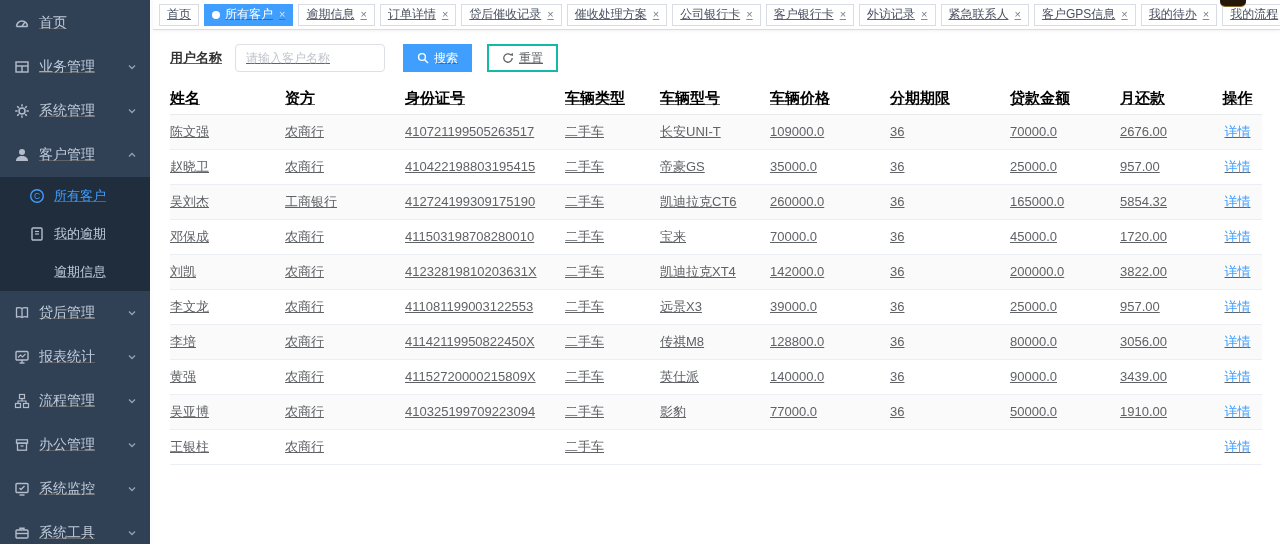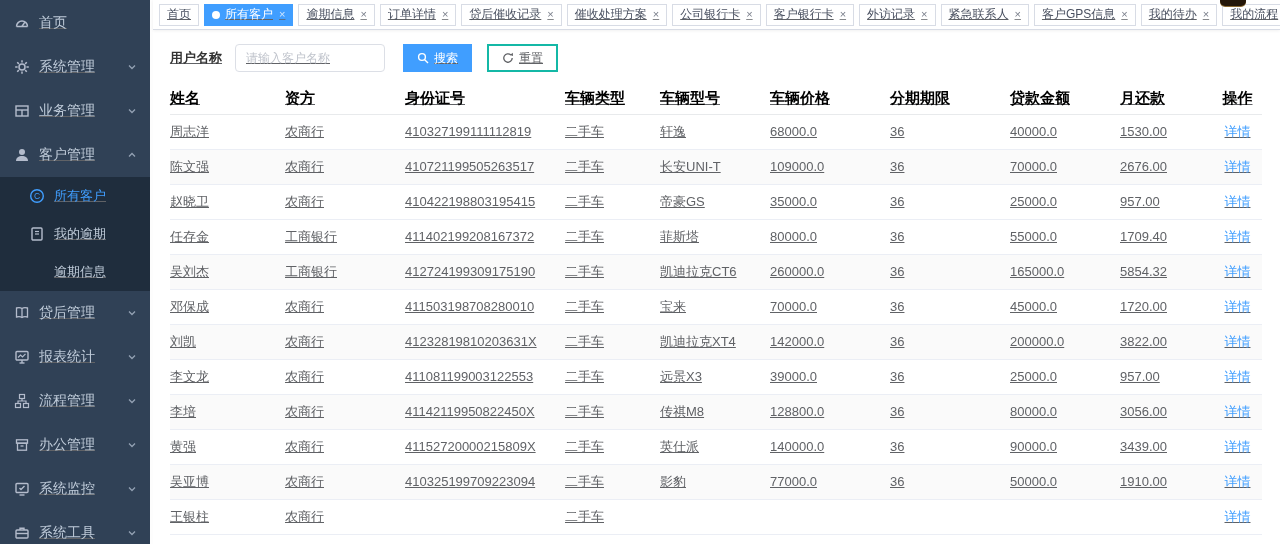--- a/index.html
+++ b/index.html
@@ -87,53 +87,53 @@
   <aside class="sidebar" id="sidebar">
       <div class="menu-item">
         <span class="mi">
           <svg viewBox="0 0 16 16">
             <path d="M2.5 11.5a5.5 5.5 0 1 1 11 0" fill="none" stroke="currentColor" stroke-width="1.5"></path>
             <line x1="8" y1="11.5" x2="10.8" y2="7.2" stroke="currentColor" stroke-width="1.5"></line>
             <line x1="2.5" y1="11.5" x2="13.5" y2="11.5" stroke="currentColor" stroke-width="1.5"></line>
           </svg>
         </span>
         <span>首页</span>
+      </div>
+      <div class="menu-item">
+        <span class="mi">
+          <svg viewBox="0 0 16 16">
+            <rect x="2" y="3" width="12" height="10" fill="none" stroke="currentColor" stroke-width="1.4"></rect>
+            <line x1="2" y1="7" x2="14" y2="7" stroke="currentColor" stroke-width="1.4"></line>
+            <line x1="8" y1="7" x2="8" y2="13" stroke="currentColor" stroke-width="1.4"></line>
+          </svg>
+        </span>
+        <span>业务管理</span>
+        <span class="chev">
+          <svg viewBox="0 0 10 10">
+            <polyline points="2,3.5 5,6.5 8,3.5" fill="none" stroke="currentColor" stroke-width="1.3"></polyline>
+          </svg>
+        </span>
       </div>
       <div class="menu-item">
         <span class="mi">
           <svg viewBox="0 0 16 16">
             <circle cx="8" cy="8" r="3" fill="none" stroke="currentColor" stroke-width="1.5"></circle>
             <g stroke="currentColor" stroke-width="1.5">
               <line x1="8" y1="1.2" x2="8" y2="3.6"></line>
               <line x1="8" y1="12.4" x2="8" y2="14.8"></line>
               <line x1="1.2" y1="8" x2="3.6" y2="8"></line>
               <line x1="12.4" y1="8" x2="14.8" y2="8"></line>
               <line x1="3.2" y1="3.2" x2="4.9" y2="4.9"></line>
               <line x1="11.1" y1="11.1" x2="12.8" y2="12.8"></line>
               <line x1="12.8" y1="3.2" x2="11.1" y2="4.9"></line>
               <line x1="4.9" y1="11.1" x2="3.2" y2="12.8"></line>
             </g>
           </svg>
         </span>
         <span>系统管理</span>
-        <span class="chev">
-          <svg viewBox="0 0 10 10">
-            <polyline points="2,3.5 5,6.5 8,3.5" fill="none" stroke="currentColor" stroke-width="1.3"></polyline>
-          </svg>
-        </span>
-      </div>
-      <div class="menu-item">
-        <span class="mi">
-          <svg viewBox="0 0 16 16">
-            <rect x="2" y="3" width="12" height="10" fill="none" stroke="currentColor" stroke-width="1.4"></rect>
-            <line x1="2" y1="7" x2="14" y2="7" stroke="currentColor" stroke-width="1.4"></line>
-            <line x1="8" y1="7" x2="8" y2="13" stroke="currentColor" stroke-width="1.4"></line>
-          </svg>
-        </span>
-        <span>业务管理</span>
         <span class="chev">
           <svg viewBox="0 0 10 10">
             <polyline points="2,3.5 5,6.5 8,3.5" fill="none" stroke="currentColor" stroke-width="1.3"></polyline>
           </svg>
         </span>
       </div>
       <div class="menu-item">
         <span class="mi">
           <svg viewBox="0 0 16 16" fill="currentColor">
             <circle cx="8" cy="5" r="3"></circle>
@@ -361,32 +361,20 @@
               <th>车辆类型</th>
               <th>车辆型号</th>
               <th>车辆价格</th>
               <th>分期期限</th>
               <th>贷款金额</th>
               <th>月还款</th>
               <th>操作</th>
             </tr>
           </thead>
           <tbody>
-            <tr>
-              <td>周志洋</td>
-              <td>农商行</td>
-              <td>410327199111112819</td>
-              <td>二手车</td>
-              <td>轩逸</td>
-              <td>68000.0</td>
-              <td>36</td>
-              <td>40000.0</td>
-              <td>1530.00</td>
-              <td><a class="detail">详情</a></td>
-            </tr>
             <tr class="striped">
               <td>陈文强</td>
               <td>农商行</td>
               <td>410721199505263517</td>
               <td>二手车</td>
               <td>长安UNI-T</td>
               <td>109000.0</td>
               <td>36</td>
               <td>70000.0</td>
               <td>2676.00</td>
@@ -395,32 +383,20 @@
             <tr>
               <td>赵晓卫</td>
               <td>农商行</td>
               <td>410422198803195415</td>
               <td>二手车</td>
               <td>帝豪GS</td>
               <td>35000.0</td>
               <td>36</td>
               <td>25000.0</td>
               <td>957.00</td>
-              <td><a class="detail">详情</a></td>
-            </tr>
-            <tr>
-              <td>任存金</td>
-              <td>工商银行</td>
-              <td>411402199208167372</td>
-              <td>二手车</td>
-              <td>菲斯塔</td>
-              <td>80000.0</td>
-              <td>36</td>
-              <td>55000.0</td>
-              <td>1709.40</td>
               <td><a class="detail">详情</a></td>
             </tr>
             <tr class="striped">
               <td>吴刘杰</td>
               <td>工商银行</td>
               <td>412724199309175190</td>
               <td>二手车</td>
               <td>凯迪拉克CT6</td>
               <td>260000.0</td>
               <td>36</td>

